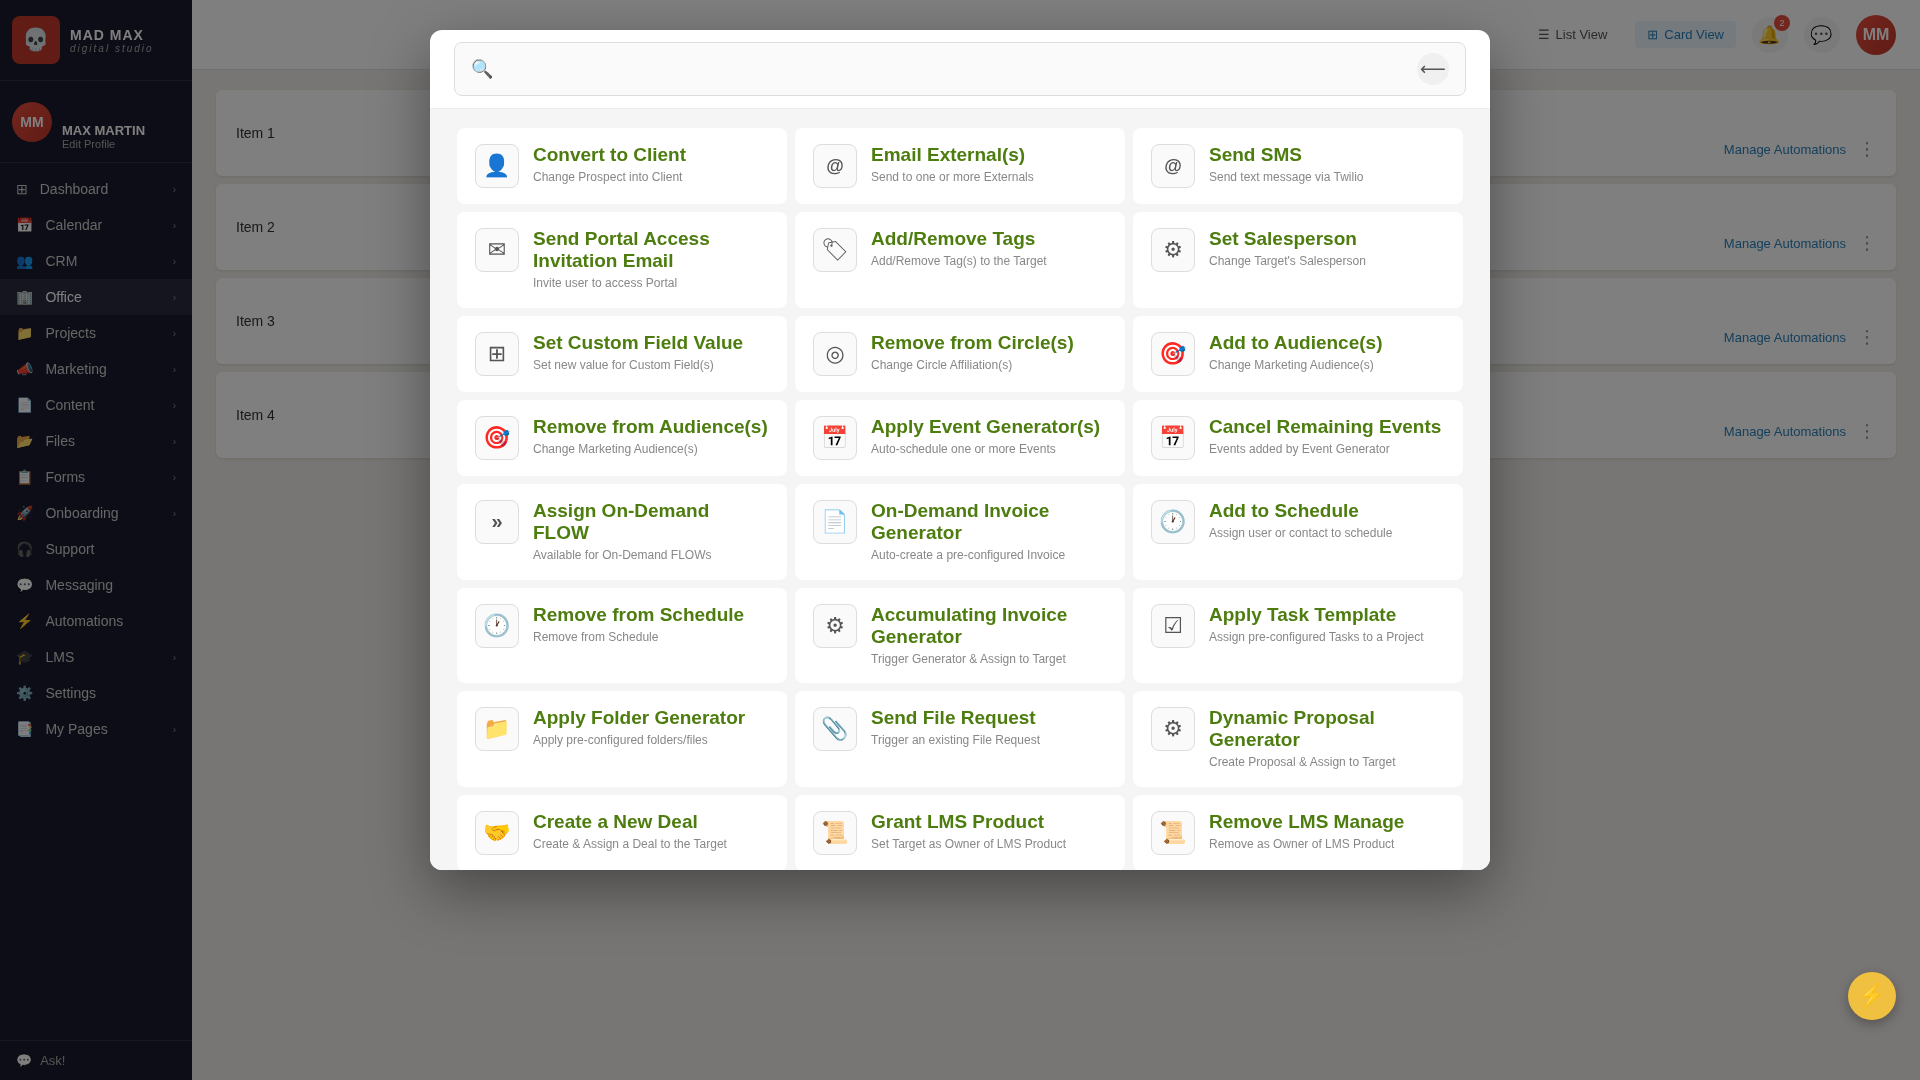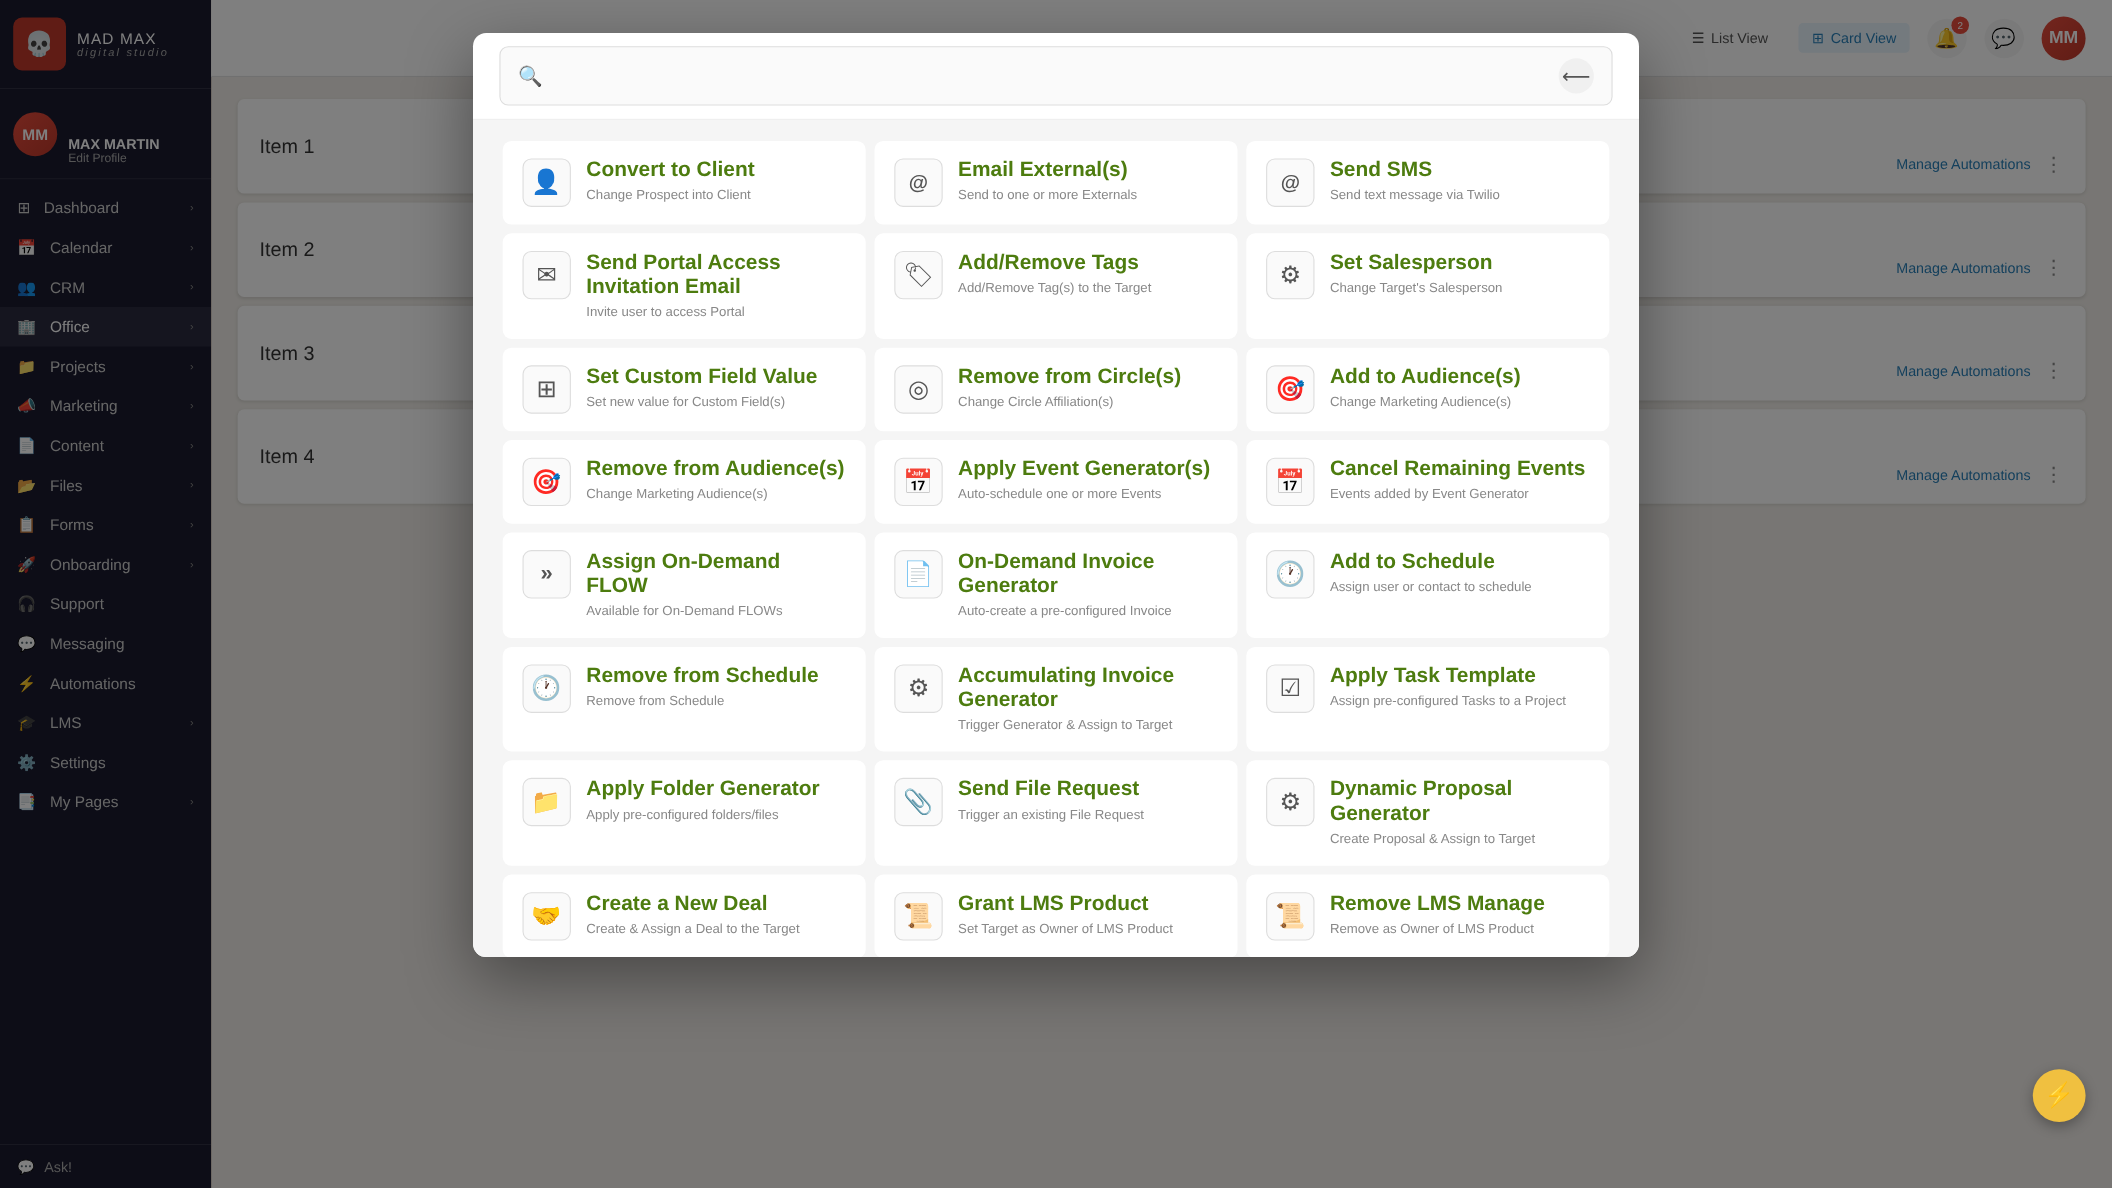--- a/index.html
+++ b/index.html
@@ -32,21 +32,21 @@
     }
     .logo-icon {
       width: 48px;
       height: 48px;
       background: #c0392b;
       border-radius: 8px;
       display: flex; align-items: center; justify-content: center;
       color: white; font-size: 22px;
     }
     .logo-text { color: white; }
-    .logo-text .brand { font-size: 14px; font-weight: 400; letter-spacing: 1px; }
+    .logo-text .brand { font-size: 14px; font-weight: 700; letter-spacing: 1px; }
     .logo-text .sub { font-size: 10px; color: #aaa; letter-spacing: 2px; font-style: italic; }
 
     .user-section {
       display: flex; align-items: center; gap: 10px;
       padding: 12px;
       border-bottom: 1px solid rgba(255,255,255,0.1);
     }
     .avatar {
       width: 40px; height: 40px; border-radius: 50%;
       background: linear-gradient(135deg, #e74c3c, #c0392b);
@@ -122,21 +122,21 @@
       font-size: 13px; cursor: pointer; color: #555;
     }
     .view-btn.active { background: #e8f4fd; color: #2980b9; }
 
     .list-rows { display: flex; flex-direction: column; gap: 8px; }
     .list-row {
       background: white; padding: 16px 20px; border-radius: 6px;
       display: flex; align-items: center; justify-content: space-between;
       box-shadow: 0 1px 3px rgba(0,0,0,0.1);
     }
-    .list-row-title { font-size: 18px; color: #333; }
+    .list-row-title { font-size: 14px; color: #333; }
     .list-row-actions { display: flex; align-items: center; gap: 12px; margin-top: 32px; }
     .manage-link { font-size: 13px; color: #2980b9; cursor: pointer; }
     .dots-btn { font-size: 18px; color: #888; cursor: pointer; }
 
     
     .modal-backdrop {
       position: absolute;
       inset: 0;
       background: rgba(0,0,0,0.5);
       z-index: 100;

